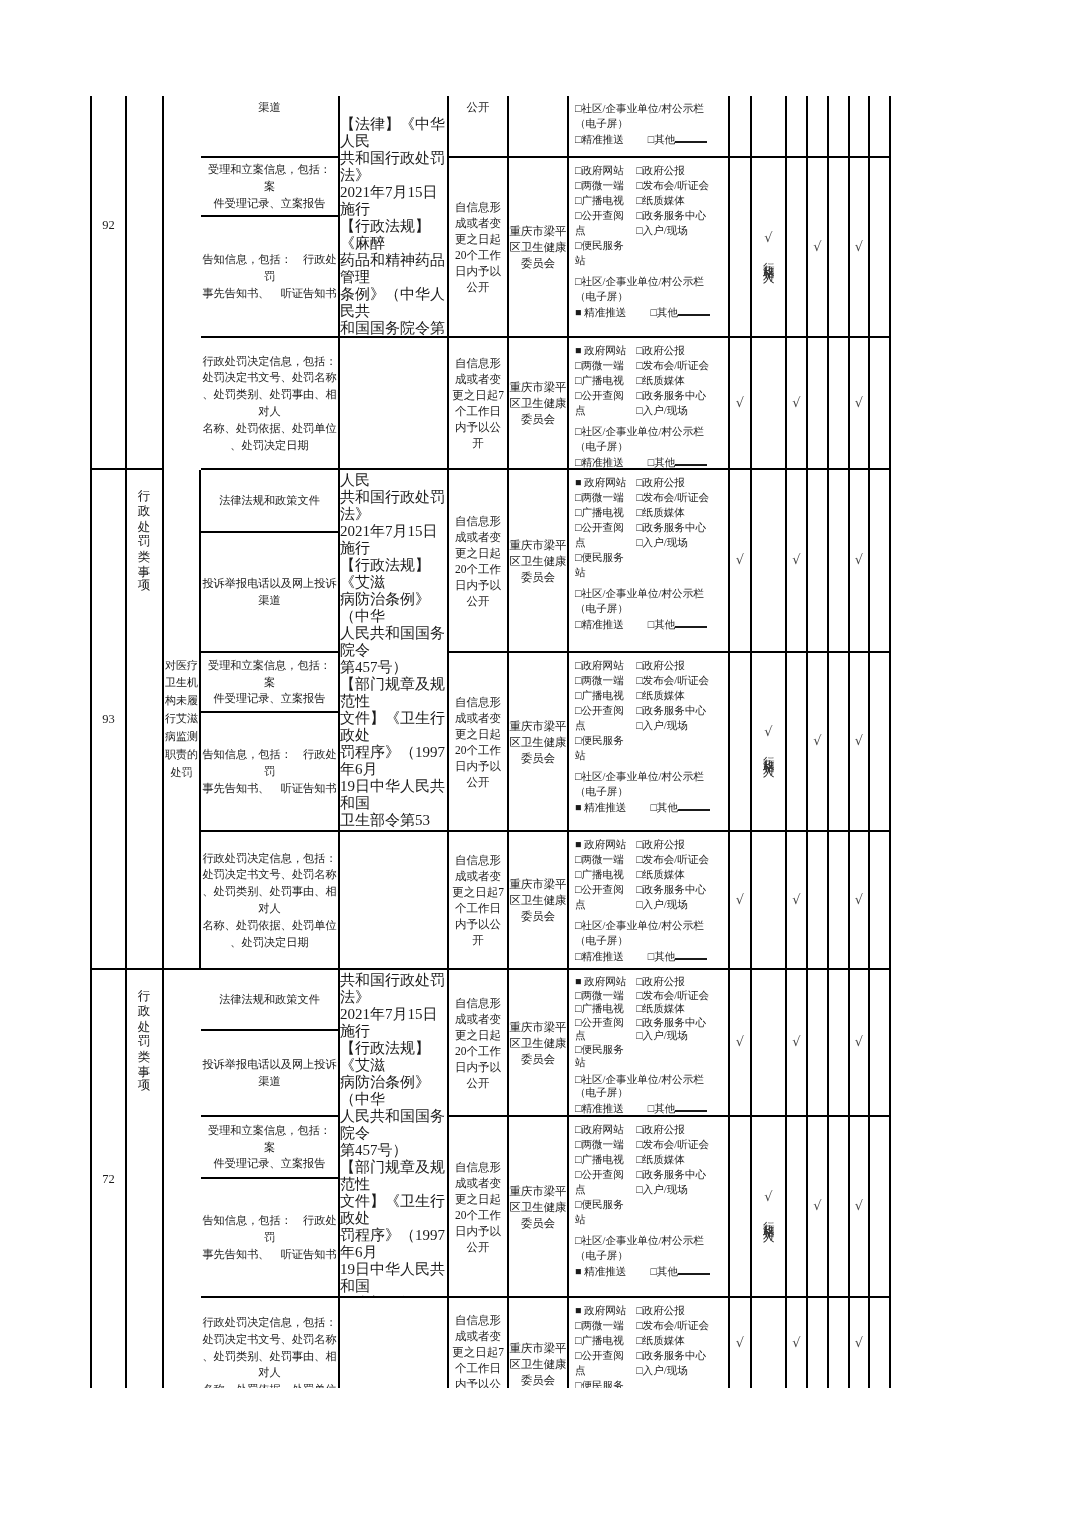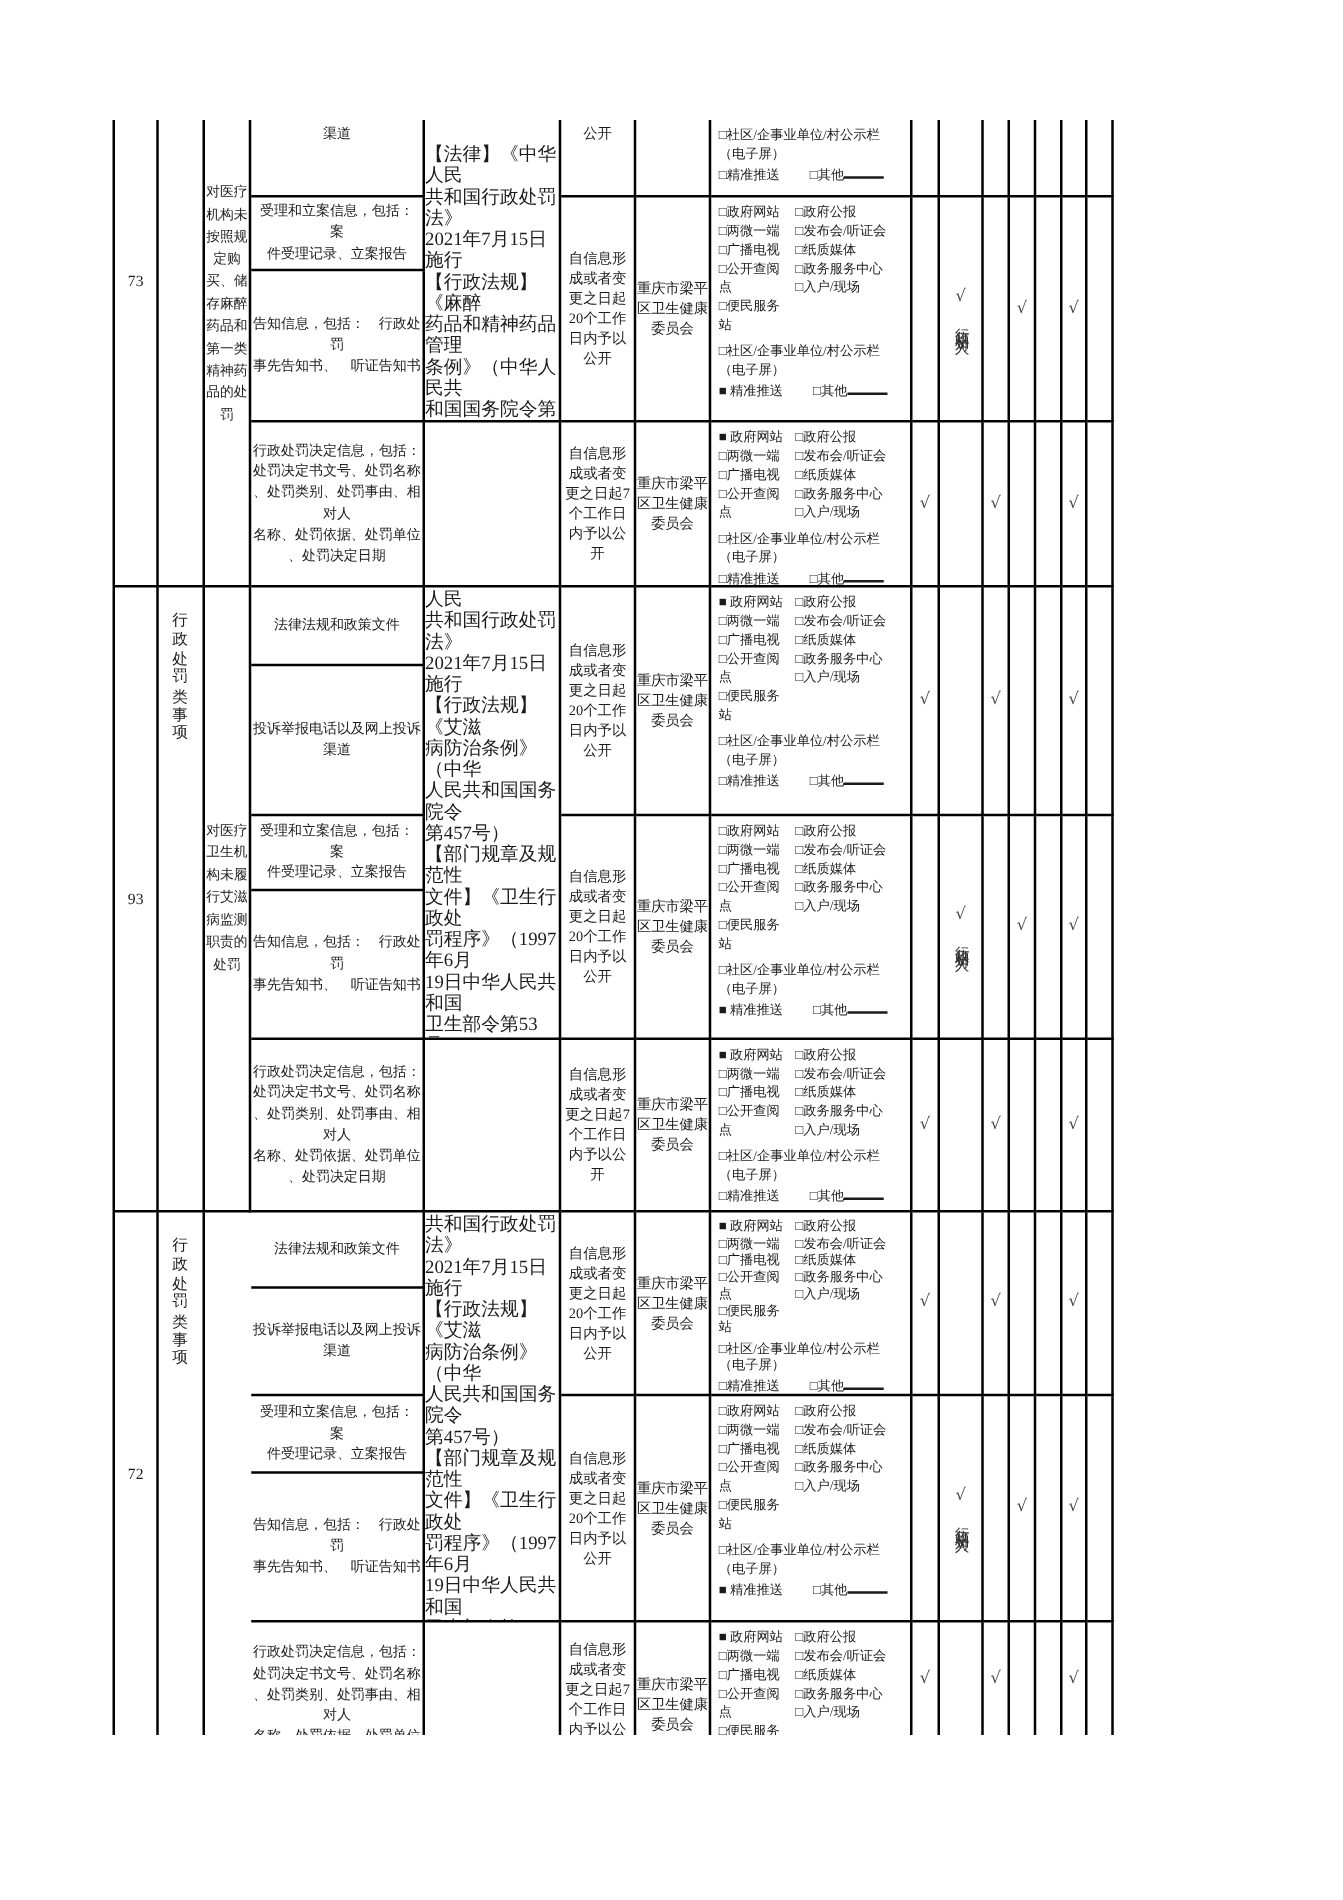--- a/index.html
+++ b/index.html
@@ -64,29 +64,28 @@
   .mv{flex-direction:column;padding:0;}
   .ck{font-family:"DejaVu Sans","Liberation Sans",sans-serif;font-size:13px;color:#454545;}
   .vlb{writing-mode:vertical-lr;text-orientation:upright;font-size:11.5px;
        letter-spacing:2.5px;margin-top:5px;color:#2c2c2c;}
 </style>
 </head>
 <body>
 
 <div class="grid">
 
-  <div class="cell seq first" style="grid-area:1/1/5/2">73</div>
+  <div class="cell seq first" style="grid-area:1/1/5/2">92</div>
   <div class="cell seq" style="grid-area:5/1/10/2">93</div>
   <div class="cell seq cut" style="grid-area:10/1/15/2">72</div>
 
   <div class="cell" style="grid-area:1/2/5/3"></div>
   <div class="cell vcat" style="grid-area:5/2/10/3">行政处罚类事项</div>
   <div class="cell vcat cut" style="grid-area:10/2/15/3">行政处罚类事项</div>
 
-  <div class="cell itm first" style="grid-area:1/3/5/4">对医疗机构未按照规定购买、储存麻醉药品和第一类精神药品的处罚</div>
   <div class="cell itm" style="grid-area:5/3/10/4">对医疗卫生机构未履行艾滋病监测职责的处罚</div>
 
   <div class="cell ct top" style="grid-area:1/4/2/5">渠道</div>
   <div class="cell ct" style="grid-area:2/4/3/5">受理和立案信息，包括：　案
 件受理记录、立案报告</div>
   <div class="cell ct" style="grid-area:3/4/4/5">告知信息，包括：　行政处罚
 事先告知书、　听证告知书</div>
   <div class="cell ct" style="grid-area:4/4/5/5">行政处罚决定信息，包括：
 处罚决定书文号、处罚名称
 、处罚类别、处罚事由、相

